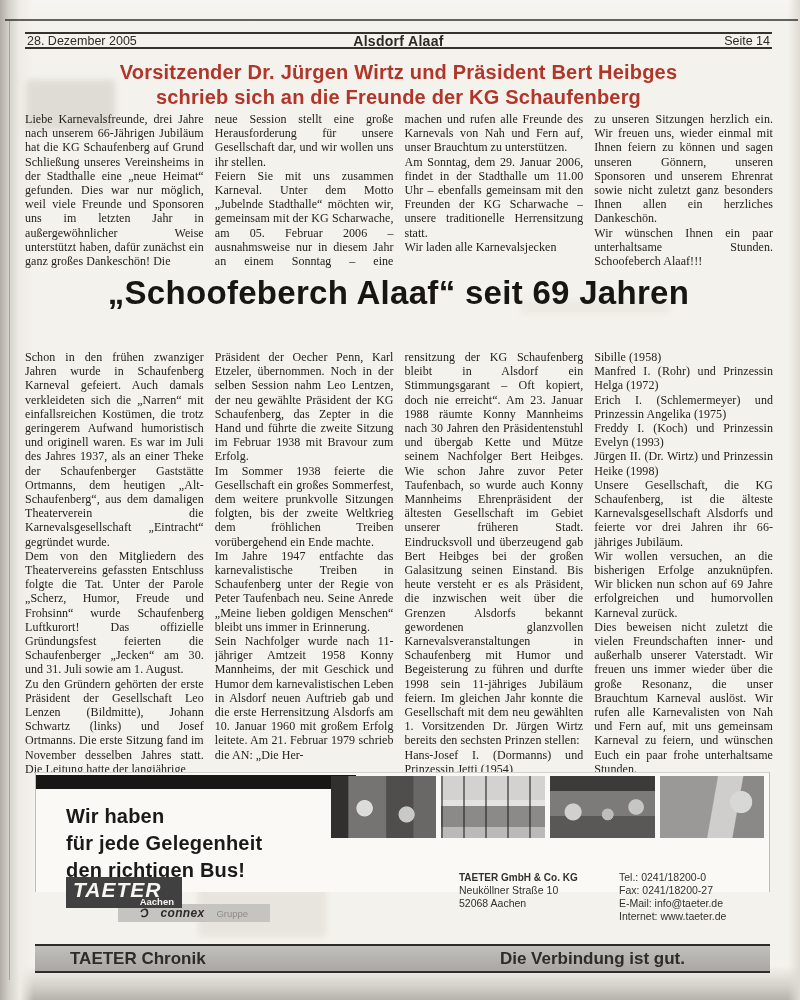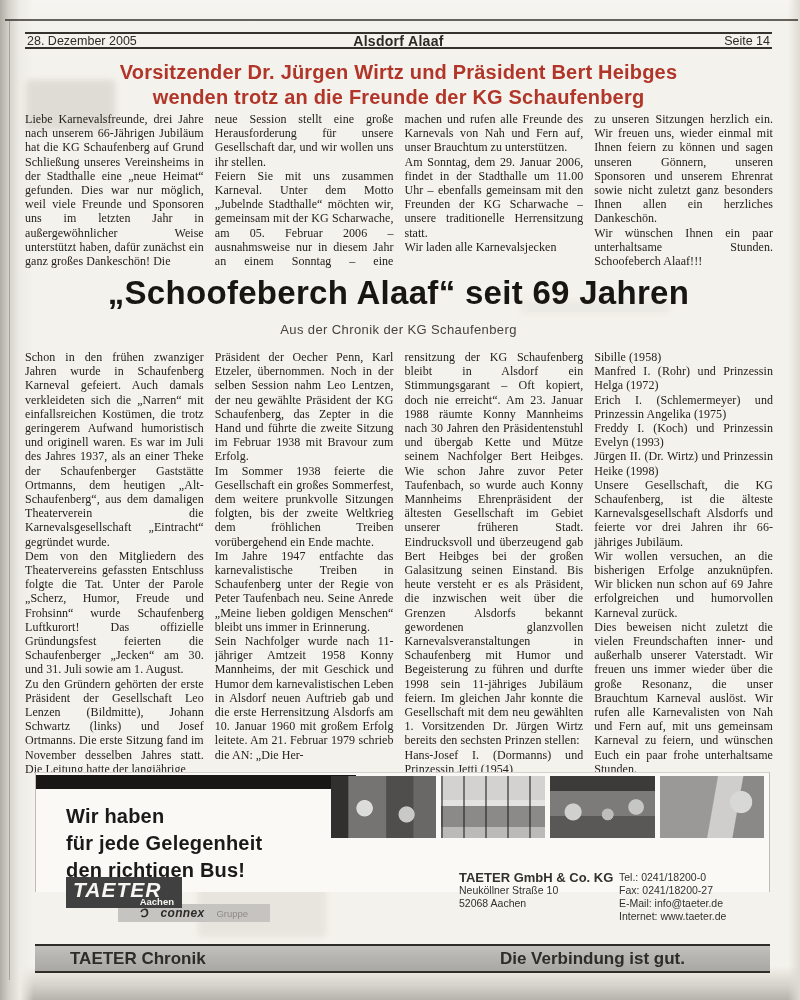--- a/index.html
+++ b/index.html
@@ -93,21 +93,21 @@
   .connex-icon { font-weight:bold; font-style:italic; font-size:12px; color:#2e2c2a; transform:rotate(-15deg); display:inline-block; }
   .connex-name { font-weight:bold; font-style:italic; font-size:12px; color:#2e2c2a; letter-spacing:.3px; }
   .connex-suffix { font-size:9.5px; color:#8e8b86; }
   .logo-box {
     position:absolute; left:0; top:0; width:116px; height:31px; background:#404040;
     color:#f7f6f3;
   }
   .logo-brand { position:absolute; left:7px; top:1px; font-size:21px; font-weight:bold; font-style:italic; letter-spacing:1px; }
   .logo-city { position:absolute; right:8px; bottom:1px; font-size:9.5px; font-weight:bold; }
   .ad-company { position:absolute; left:423px; top:98px; font-size:10.5px; line-height:13px; color:#33312e; }
-  .co-name { font-weight:bold; font-size:13px; }
+  .co-name { font-weight:bold; font-size:10px; }
   .ad-contact { position:absolute; left:583px; top:98px; font-size:10.5px; line-height:13px; color:#33312e; }
   .ad-footerbar {
     position:absolute; left:35px; top:944px; width:735px; height:29px; box-sizing:border-box;
     background:linear-gradient(180deg, #c2c0bc, #a9a7a3);
     border-top:2px solid #2e2c29; border-bottom:2px solid #2e2c29;
     display:flex; align-items:center; justify-content:space-between;
     font-weight:bold; font-size:17px; color:#2e2c29;
     padding:0 85px 0 35px;
   }
 </style>
@@ -121,35 +121,34 @@
   <div class="ghost g2"></div>
   <div class="ghost g3"></div>
 
   <header class="masthead">
     <span>28. Dezember 2005</span>
     <span class="mast-title">Alsdorf Alaaf</span>
     <span>Seite 14</span>
   </header>
 
   <h1 class="headline-red">Vorsitzender Dr. Jürgen Wirtz und Präsident Bert Heibges
-wenden trotz an die Freunde der KG Schaufenberg</h1>
+schrieb sich an die Freunde der KG Schaufenberg</h1>
 
   <section class="cols cols-a1">
     <div class="col">Liebe Karnevalsfreunde, drei Jahre nach unserem 66-Jährigen Jubiläum hat die KG Schaufenberg auf Grund Schließung unseres Vereinsheims in der Stadthalle eine „neue Heimat“ gefunden. Dies war nur möglich, weil viele Freunde und Sponsoren uns im letzten Jahr in außergewöhnlicher Weise unterstützt haben, dafür zunächst ein ganz großes Dankeschön! Die</div>
     <div class="col">neue Session stellt eine große Herausforderung für unsere Gesellschaft dar, und wir wollen uns ihr stellen.
 Feiern Sie mit uns zusammen Karneval. Unter dem Motto „Jubelnde Stadthalle“ möchten wir, gemeinsam mit der KG Scharwache, am 05. Februar 2006 – ausnahmsweise nur in diesem Jahr an einem Sonntag – eine Gemeinschaftssitzung</div>
     <div class="col">machen und rufen alle Freunde des Karnevals von Nah und Fern auf, unser Brauchtum zu unterstützen.
 Am Sonntag, dem 29. Januar 2006, findet in der Stadthalle um 11.00 Uhr – ebenfalls gemeinsam mit den Freunden der KG Scharwache – unsere traditionelle Herrensitzung statt.
 Wir laden alle Karnevalsjecken</div>
     <div class="col">zu unseren Sitzungen herzlich ein. Wir freuen uns, wieder einmal mit Ihnen feiern zu können und sagen unseren Gönnern, unseren Sponsoren und unserem Ehrenrat sowie nicht zuletzt ganz besonders Ihnen allen ein herzliches Dankeschön.
 Wir wünschen Ihnen ein paar unterhaltsame Stunden. Schoofeberch Alaaf!!!</div>
   </section>
 
   <h2 class="headline-main">„Schoofeberch Alaaf“ seit 69 Jahren</h2>
-  <div class="subtitle">Aus der Chronik der KG Schaufenberg</div>
 
   <section class="cols cols-a2">
     <div class="col">Schon in den frühen zwanziger Jahren wurde in Schaufenberg Karneval gefeiert. Auch damals verkleideten sich die „Narren“ mit einfallsreichen Kostümen, die trotz geringerem Aufwand humoristisch und originell waren. Es war im Juli des Jahres 1937, als an einer Theke der Schaufenberger Gaststätte Ortmanns, dem heutigen „Alt-Schaufenberg“, aus dem damaligen Theaterverein die Karnevalsgesellschaft „Eintracht“ gegründet wurde.
 Dem von den Mitgliedern des Theatervereins gefassten Entschluss folgte die Tat. Unter der Parole „Scherz, Humor, Freude und Frohsinn“ wurde Schaufenberg Luftkurort! Das offizielle Gründungsfest feierten die Schaufenberger „Jecken“ am 30. und 31. Juli sowie am 1. August.
 Zu den Gründern gehörten der erste Präsident der Gesellschaft Leo Lenzen (Bildmitte), Johann Schwartz (links) und Josef Ortmanns. Die erste Sitzung fand im November desselben Jahres statt. Die Leitung hatte der langjährige</div>
     <div class="col">Präsident der Oecher Penn, Karl Etzeler, übernommen. Noch in der selben Session nahm Leo Lentzen, der neu gewählte Präsident der KG Schaufenberg, das Zepter in die Hand und führte die zweite Sitzung im Februar 1938 mit Bravour zum Erfolg.
 Im Sommer 1938 feierte die Gesellschaft ein großes Sommerfest, dem weitere prunkvolle Sitzungen folgten, bis der zweite Weltkrieg dem fröhlichen Treiben vorübergehend ein Ende machte.
 Im Jahre 1947 entfachte das karnevalistische Treiben in Schaufenberg unter der Regie von Peter Taufenbach neu. Seine Anrede „Meine lieben goldigen Menschen“ bleibt uns immer in Erinnerung.
 Sein Nachfolger wurde nach 11-jähriger Amtzeit 1958 Konny Mannheims, der mit Geschick und Humor dem karnevalistischen Leben in Alsdorf neuen Auftrieb gab und die erste Herrensitzung Alsdorfs am 10. Januar 1960 mit großem Erfolg leitete. Am 21. Februar 1979 schrieb die AN: „Die Her-</div>
     <div class="col">rensitzung der KG Schaufenberg bleibt in Alsdorf ein Stimmungsgarant – Oft kopiert, doch nie erreicht“. Am 23. Januar 1988 räumte Konny Mannheims nach 30 Jahren den Präsidentenstuhl und übergab Kette und Mütze seinem Nachfolger Bert Heibges. Wie schon Jahre zuvor Peter Taufenbach, so wurde auch Konny Mannheims Ehrenpräsident der ältesten Gesellschaft im Gebiet unserer früheren Stadt. Eindrucksvoll und überzeugend gab Bert Heibges bei der großen Galasitzung seinen Einstand. Bis heute versteht er es als Präsident, die inzwischen weit über die Grenzen Alsdorfs bekannt gewordenen glanzvollen Karnevalsveranstaltungen in Schaufenberg mit Humor und Begeisterung zu führen und durfte 1998 sein 11-jähriges Jubiläum feiern. Im gleichen Jahr konnte die Gesellschaft mit dem neu gewählten 1. Vorsitzenden Dr. Jürgen Wirtz bereits den sechsten Prinzen stellen:

